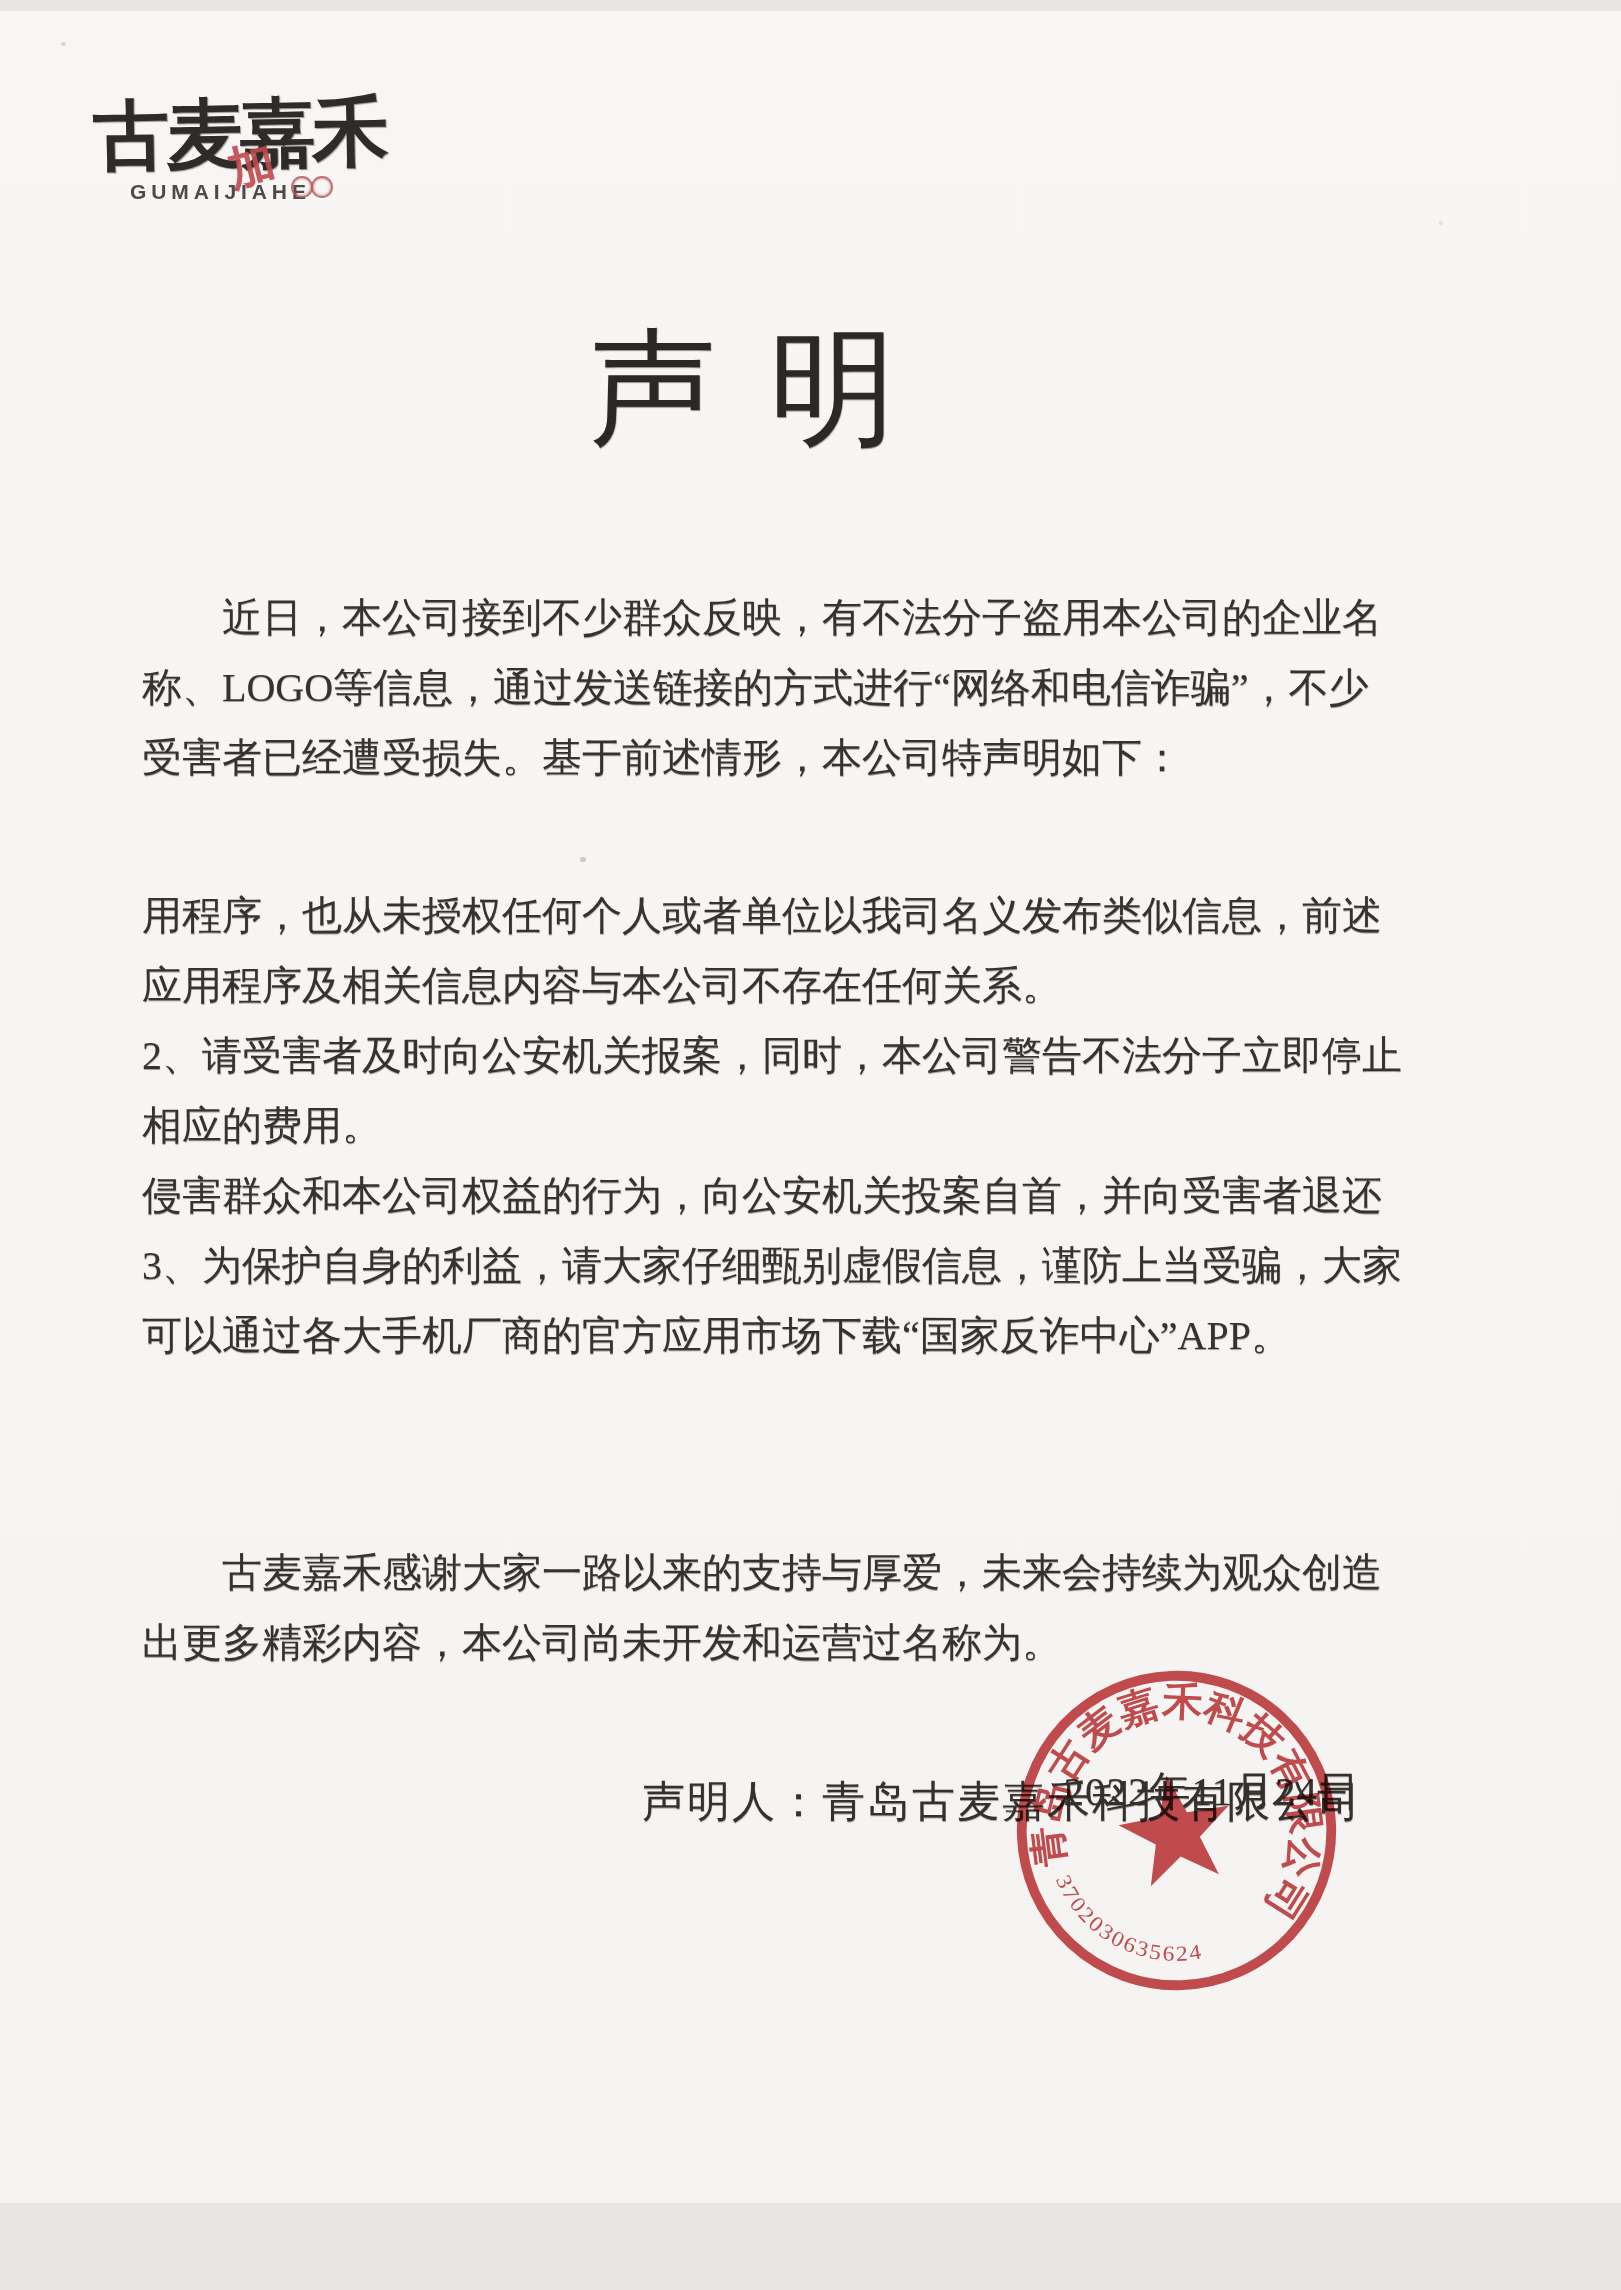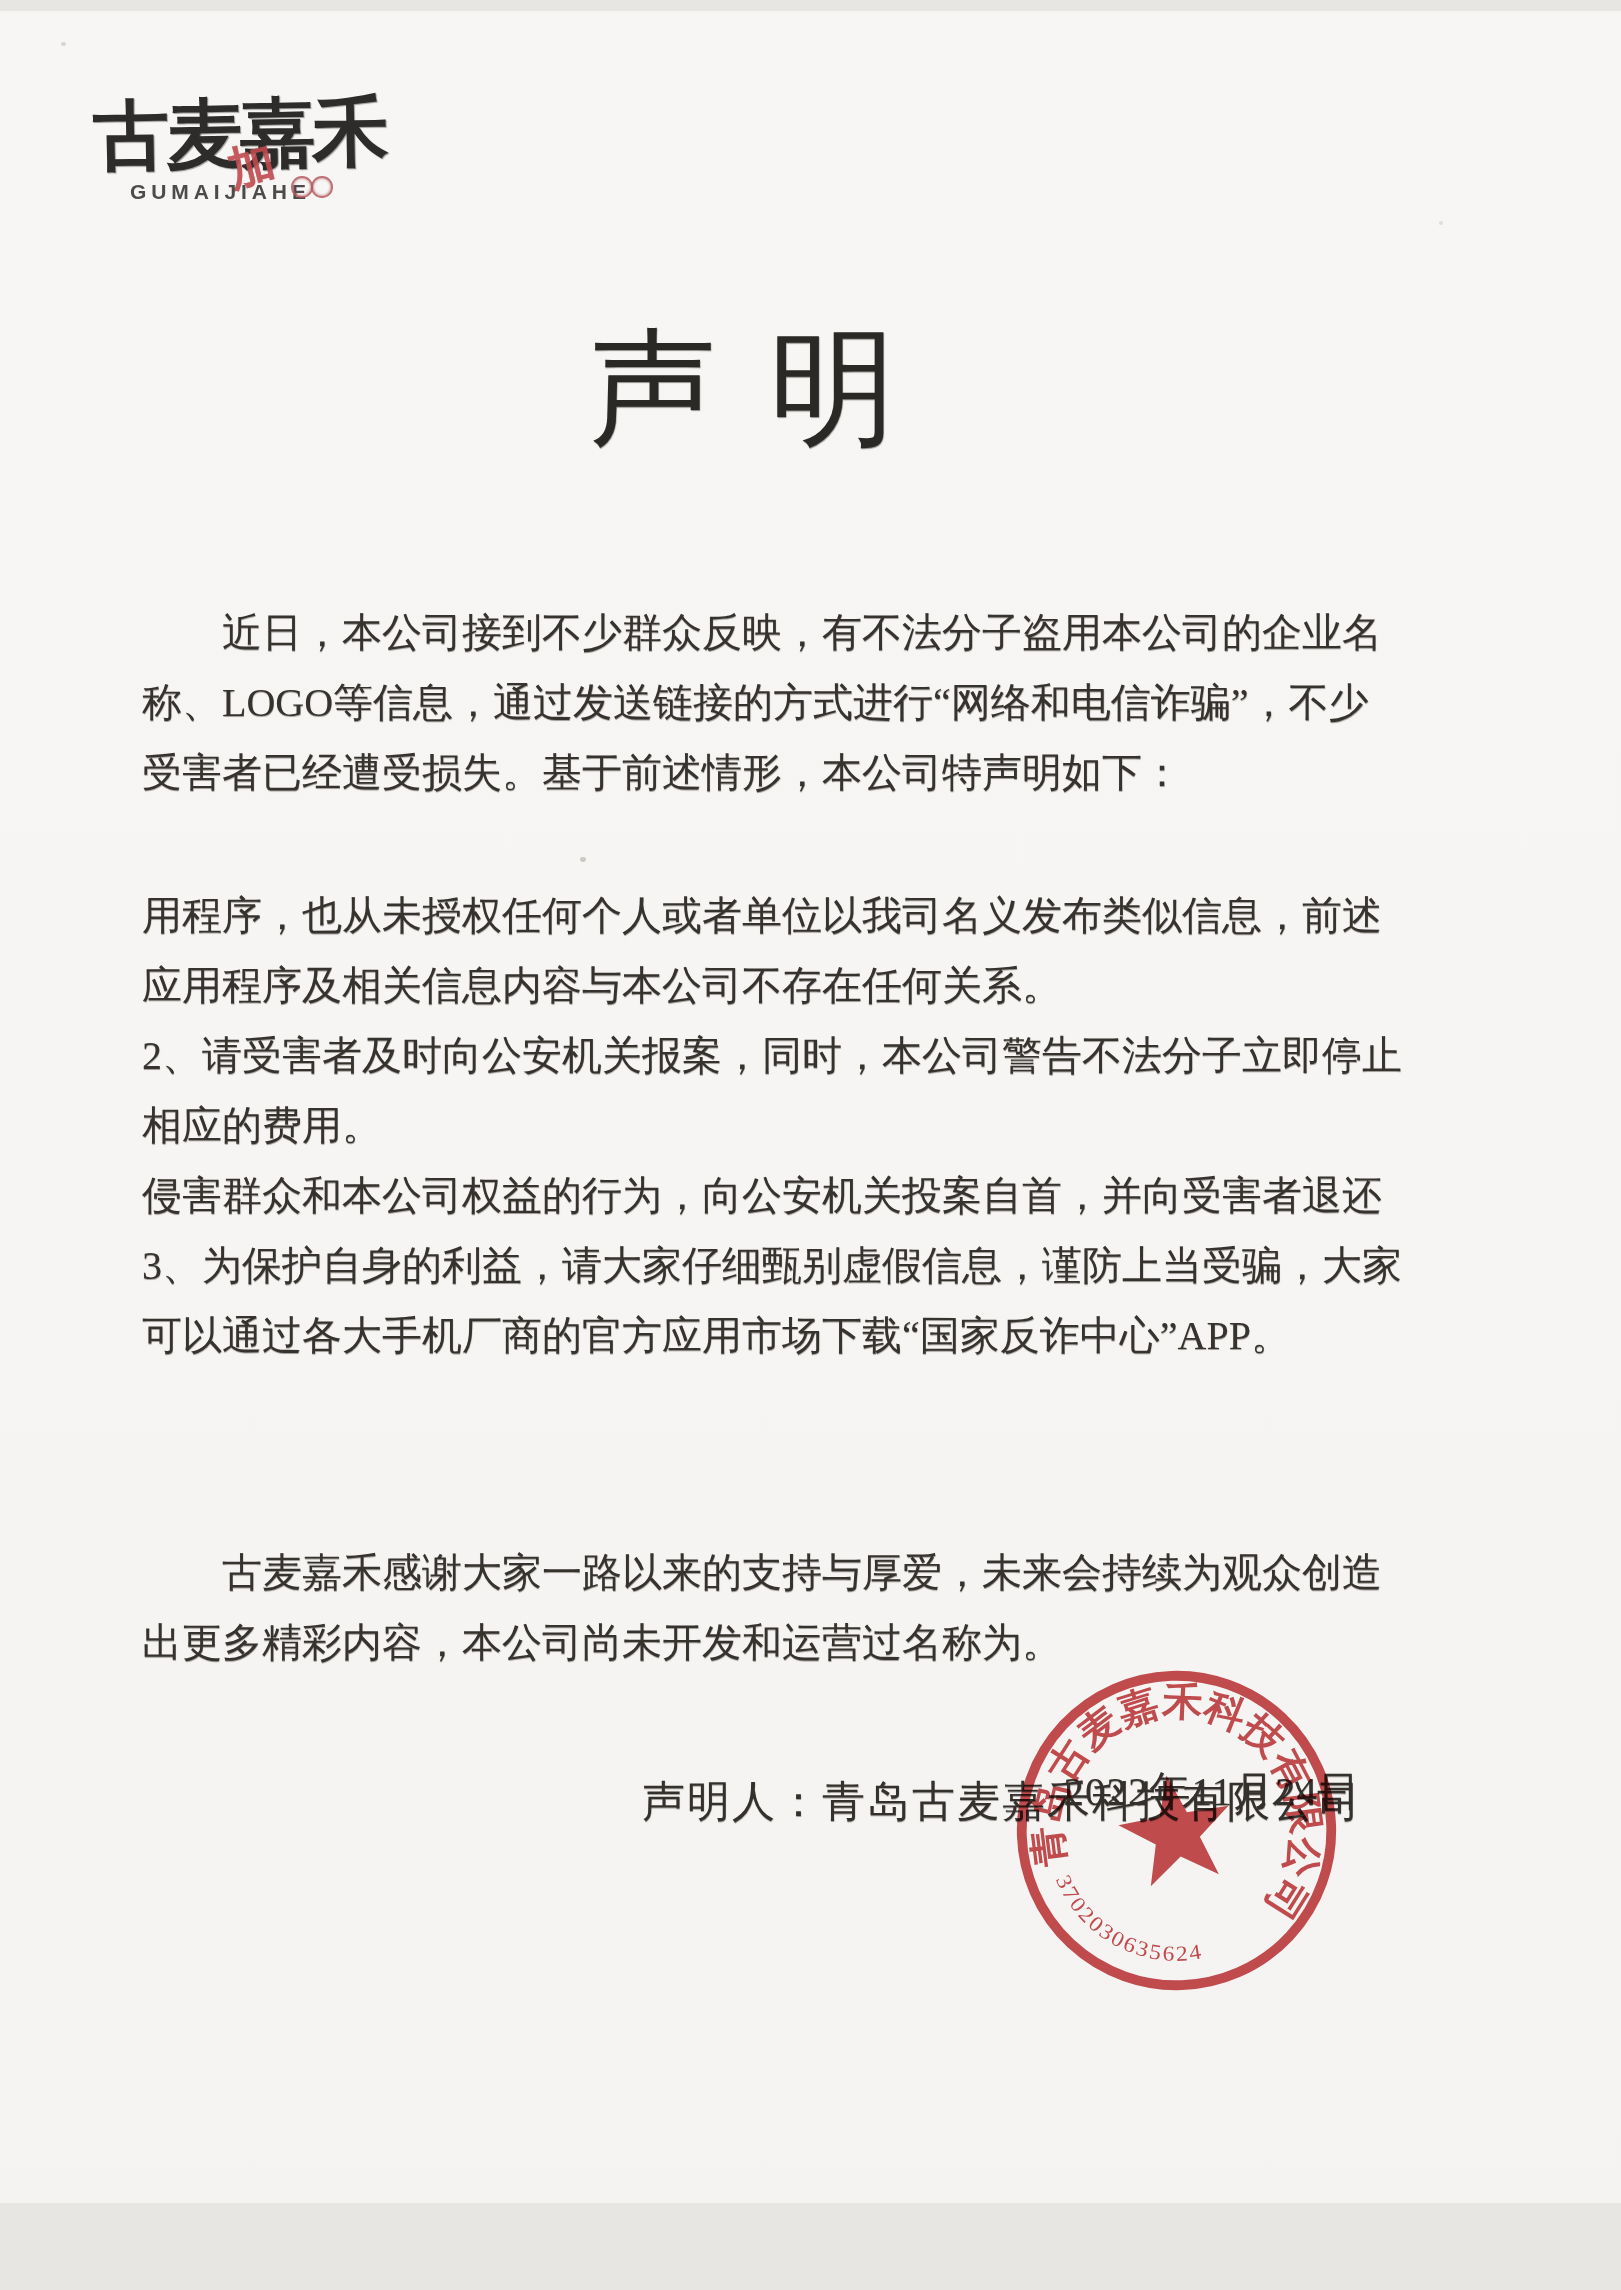--- a/index.html
+++ b/index.html
@@ -45,21 +45,21 @@
     transform:translateX(-68px);
     text-shadow:0.5px 0.8px 1px rgba(40,36,32,.5);
   }
   
   .textblock{
     position:absolute;left:142px;width:1245px;
     font-size:40px;line-height:70px;
     color:#36322e;
     text-shadow:0.3px 0.5px 0.7px rgba(55,50,45,.45);
   }
-  .tb-intro{top:587px;}
+  .tb-intro{top:572px;}
   .tb-items{top:870px;}
   .tb-closing{top:1527px;}
   .line{white-space:pre;}
   
   .signature-line{
     position:absolute;right:259px;top:1762px;
     font-size:43px;letter-spacing:2px;color:#34302c;
     text-shadow:0.3px 0.5px 0.7px rgba(55,50,45,.45);
   }
   .date-line{

